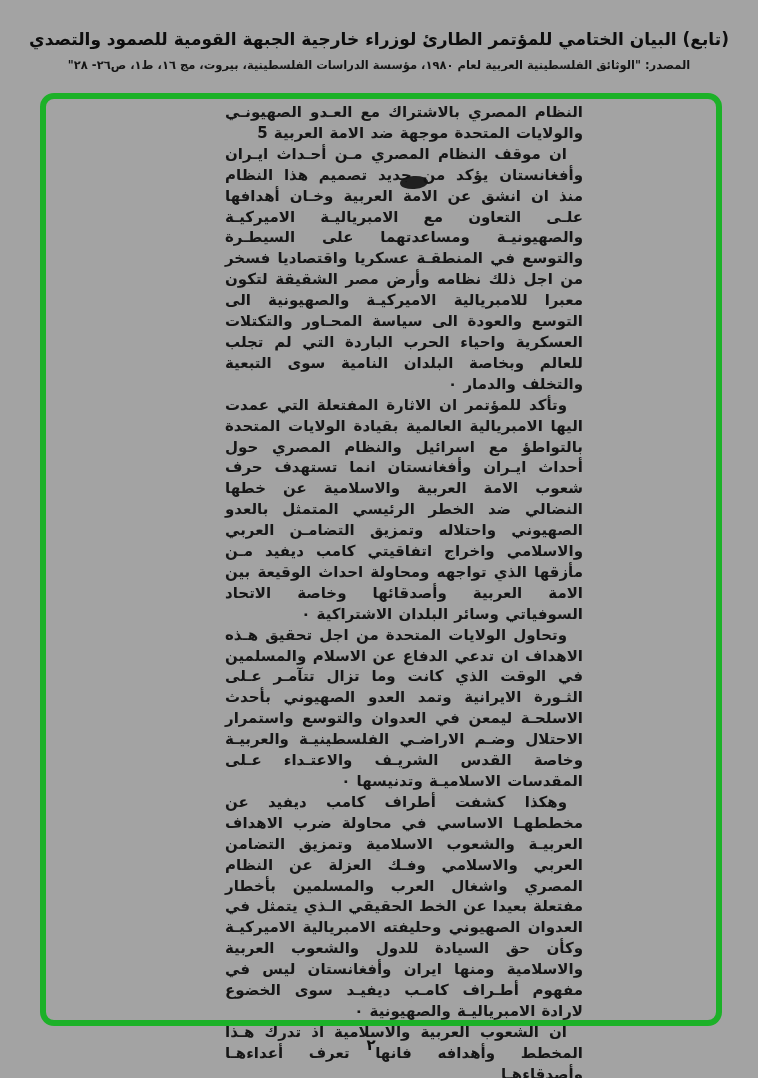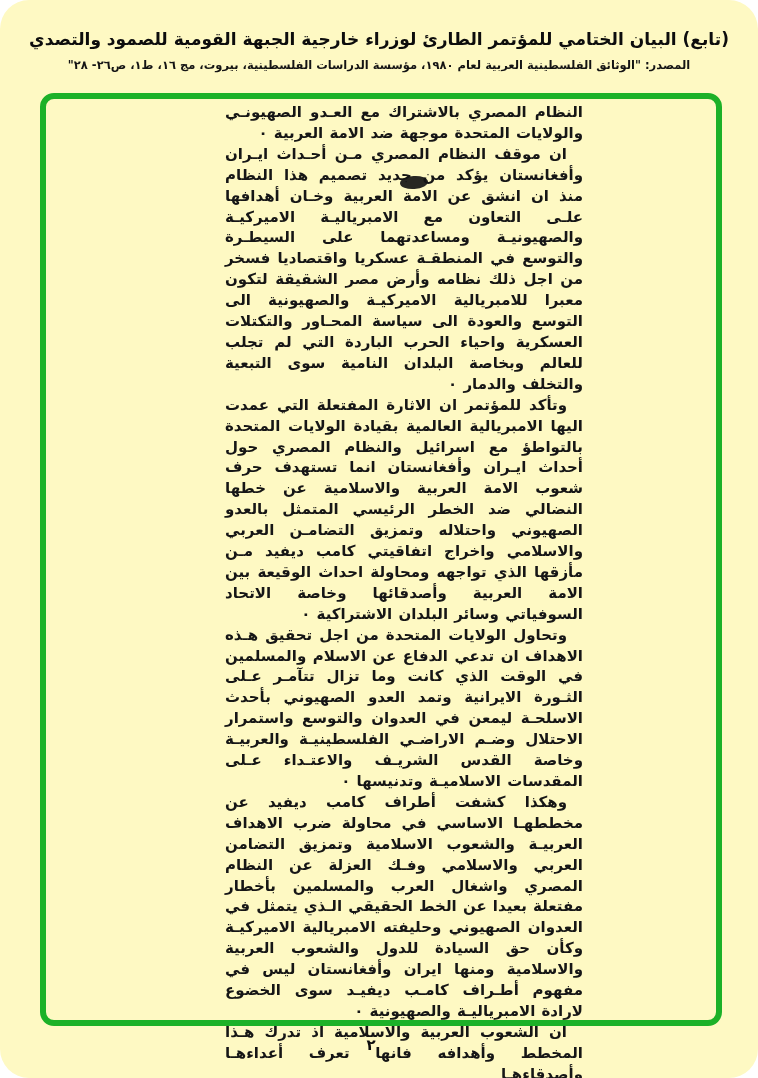--- a/index.html
+++ b/index.html
@@ -4,21 +4,21 @@
 <style>
   * { margin: 0; padding: 0; box-sizing: border-box; }
   html, body { background: #ffffff; }
   body {
     width: 758px; height: 1078px;
     position: relative;
     font-family: "DejaVu Sans", sans-serif;
     color: #111111;
     overflow: hidden;
   }
-  .page { position: absolute; inset: 0; background: #fef9c3; border-radius: 29px; }
+  .page { position: absolute; inset: 0; background: #a3a3a3; }
 
   .header { position: absolute; top: 26px; left: 0; right: 0; text-align: center; }
   .title {
     font-size: 17px; font-weight: bold; color: #0d0d0d;
     letter-spacing: 0px; line-height: 26px;
   }
   .source {
     margin-top: 6px;
     font-size: 11.5px; font-weight: bold; color: #141414;
   }
@@ -73,21 +73,21 @@
 <div class="page">
 
   <div class="header">
     <div class="title">(تابع) البيان الختامي للمؤتمر الطارئ لوزراء خارجية الجبهة القومية للصمود والتصدي</div>
     <div class="source">المصدر: "الوثائق الفلسطينية العربية لعام ١٩٨٠، مؤسسة الدراسات الفلسطينية، بيروت، مج ١٦، ط١، ص٢٦- ٢٨"</div>
   </div>
 
   <div class="green-box"></div>
 
   <div class="text-column">
-    <p class="para">النظام المصري بالاشتراك مع العـدو الصهيونـي والولايات المتحدة موجهة ضد الامة العربية ٠</p>
+    <p class="para">النظام المصري بالاشتراك مع العـدو الصهيونـي والولايات المتحدة موجهة ضد الامة العربية 5</p>
     <p class="para indent">ان موقف النظام المصري مـن أحـداث ايـران وأفغانستان يؤكد من جديد تصميم هذا النظام منذ ان انشق عن الامة العربية وخـان أهدافها علـى التعاون مع الامبرياليـة الاميركيـة والصهيونيـة ومساعدتهما على السيطـرة والتوسع في المنطقـة عسكريا واقتصاديا فسخر من اجل ذلك نظامه وأرض مصر الشقيقة لتكون معبرا للامبريالية الاميركيـة والصهيونية الى التوسع والعودة الى سياسة المحـاور والتكتلات العسكرية واحياء الحرب الباردة التي لم تجلب للعالم وبخاصة البلدان النامية سوى التبعية والتخلف والدمار ٠</p>
     <p class="para indent">وتأكد للمؤتمر ان الاثارة المفتعلة التي عمدت اليها الامبريالية العالمية بقيادة الولايات المتحدة بالتواطؤ مع اسرائيل والنظام المصري حول أحداث ايـران وأفغانستان انما تستهدف حرف شعوب الامة العربية والاسلامية عن خطها النضالي ضد الخطر الرئيسي المتمثل بالعدو الصهيوني واحتلاله وتمزيق التضامـن العربي والاسلامي واخراج اتفاقيتي كامب ديفيد مـن مأزقها الذي تواجهه ومحاولة احداث الوقيعة بين الامة العربية وأصدقائها وخاصة الاتحاد السوفياتي وسائر البلدان الاشتراكية ٠</p>
     <p class="para indent">وتحاول الولايات المتحدة من اجل تحقيق هـذه الاهداف ان تدعي الدفاع عن الاسلام والمسلمين في الوقت الذي كانت وما تزال تتآمـر عـلى الثـورة الايرانية وتمد العدو الصهيوني بأحدث الاسلحـة ليمعن في العدوان والتوسع واستمرار الاحتلال وضـم الاراضـي الفلسطينيـة والعربيـة وخاصة القدس الشريـف والاعتـداء عـلى المقدسات الاسلاميـة وتدنيسها ٠</p>
     <p class="para indent">وهكذا كشفت أطراف كامب ديفيد عن مخططهـا الاساسي في محاولة ضرب الاهداف العربيـة والشعوب الاسلامية وتمزيق التضامن العربي والاسلامي وفـك العزلة عن النظام المصري واشغال العرب والمسلمين بأخطار مفتعلة بعيدا عن الخط الحقيقي الـذي يتمثل في العدوان الصهيوني وحليفته الامبريالية الاميركيـة وكأن حق السيادة للدول والشعوب العربية والاسلامية ومنها ايران وأفغانستان ليس في مفهوم أطـراف كامـب ديفيـد سوى الخضوع لارادة الامبرياليـة والصهيونية ٠</p>
     <p class="para indent">ان الشعوب العربية والاسلامية اذ تدرك هـذا المخطط وأهدافه فانها تعرف أعداءهـا وأصدقاءهـا</p>
   </div>
 
   <div class="smudge"></div>
 
   <div class="page-number">٢</div>

